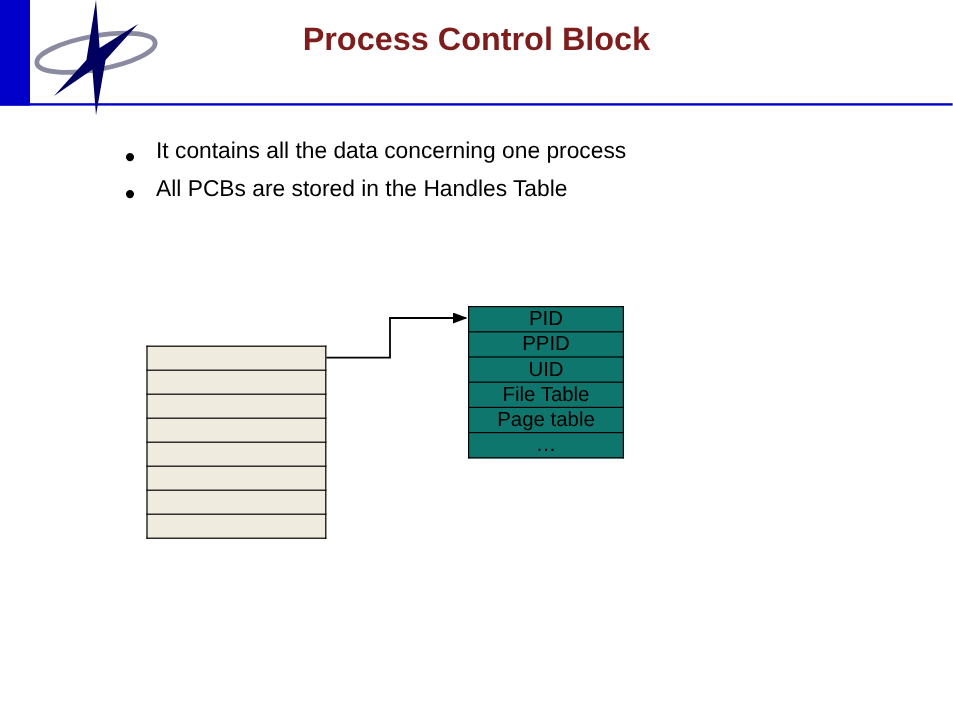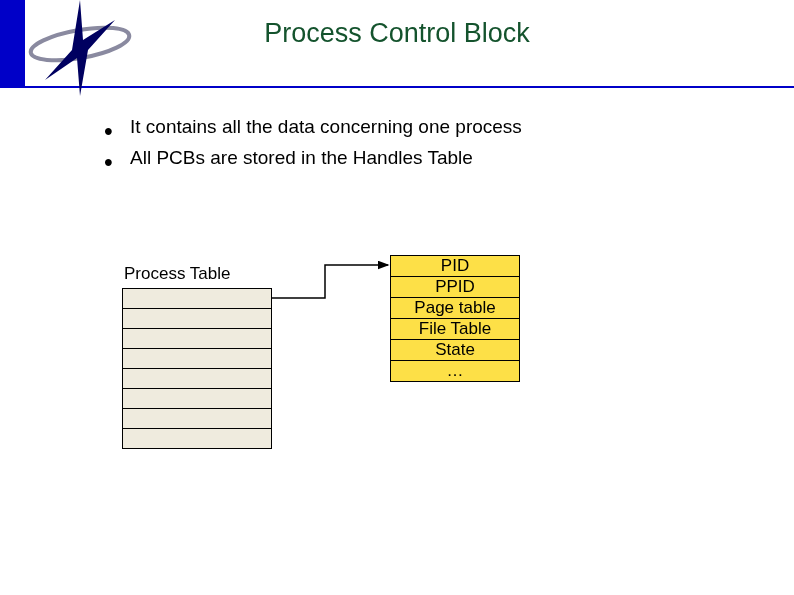--- a/index.html
+++ b/index.html
@@ -35,22 +35,22 @@
     width: 110px;
     height: 96px;
   }
   .title {
     position: absolute;
     top: 18px;
     left: 0;
     width: 794px;
     text-align: center;
     font-size: 27px;
-    color: #14532d;
-    font-weight: normal;
+    color: #7f1d1d;
+    font-weight: bold;
   }
   .bullets {
     position: absolute;
     top: 115px;
     left: 100px;
     width: 640px;
     font-size: 19px;
     line-height: 1.3;
     list-style: none;
     padding: 0;
@@ -96,21 +96,21 @@
     height: 19px;
     padding: 0;
   }
   .pcb-table {
     position: absolute;
     top: 5px;
     left: 280px;
     width: 130px;
     border: 1px solid #000;
     border-collapse: collapse;
-    background: #fde047;
+    background: #0f766e;
     font-size: 17px;
     font-family: Verdana, Arial, sans-serif;
   }
   .pcb-table td {
     border: 1px solid #000;
     height: 20px;
     text-align: center;
     padding: 0 4px;
     white-space: nowrap;
     line-height: 20px;
@@ -135,21 +135,20 @@
 
 <div class="title">Process Control Block</div>
 
 <ul class="bullets">
   <li><span>It contains all the data concerning one process</span></li>
   <li><span>All PCBs are stored in the Handles Table</span></li>
 </ul>
 
 <div class="diagram">
 
-  <div class="pt-label">Process Table</div>
 
   <table class="process-table">
     <tbody>
         <tr>
           <td></td>
         </tr>
     <tr>
           <td></td>
         </tr>
     <tr>
@@ -184,27 +183,27 @@
 
   <table class="pcb-table">
     <tbody>
         <tr>
           <td>PID</td>
         </tr>
     <tr>
           <td>PPID</td>
         </tr>
     <tr>
+          <td>UID</td>
+        </tr>
+    <tr>
+          <td>File Table</td>
+        </tr>
+    <tr>
           <td>Page table</td>
-        </tr>
-    <tr>
-          <td>File Table</td>
-        </tr>
-    <tr>
-          <td>State</td>
         </tr>
     <tr>
           <td>…</td>
         </tr>
   </tbody>
     </table>
 
 </div>
 
 </body></html>

